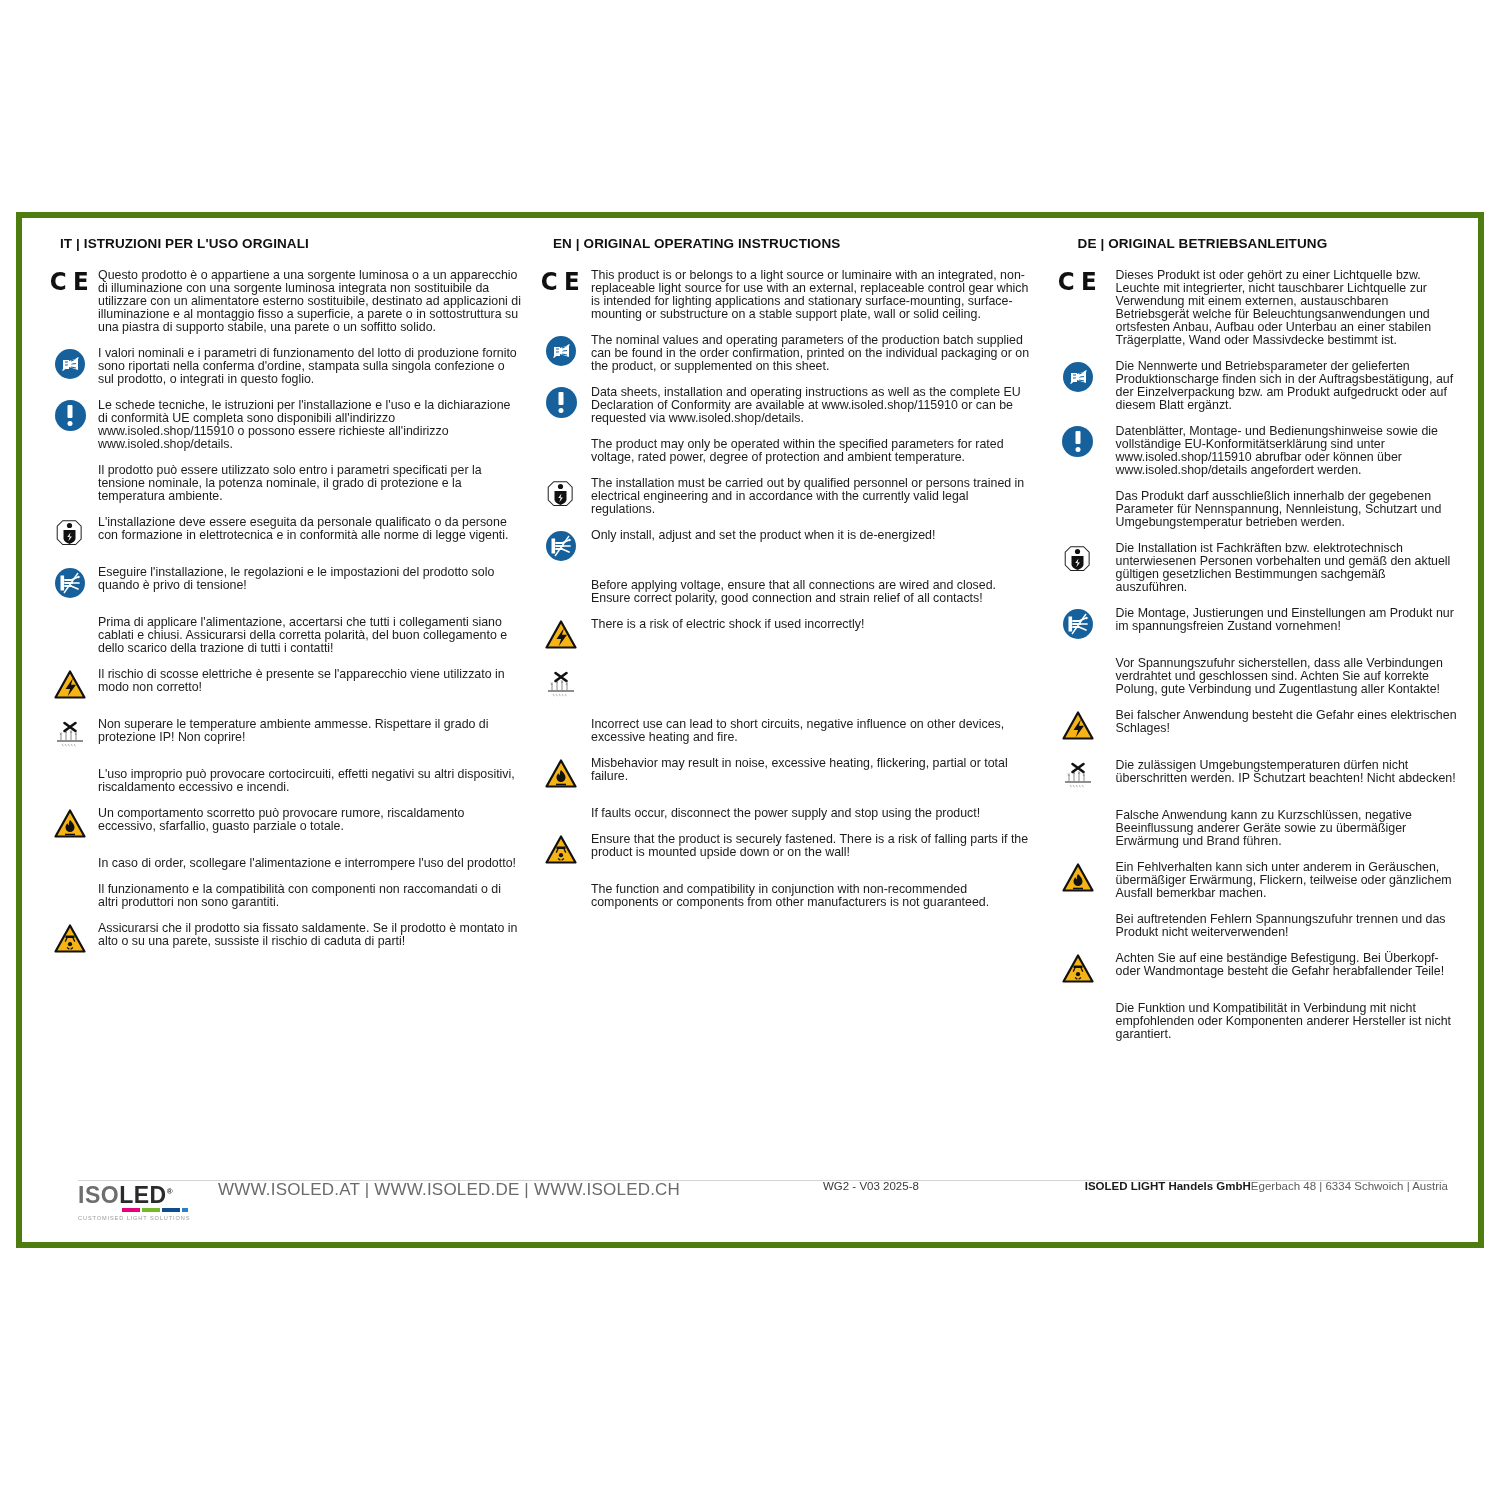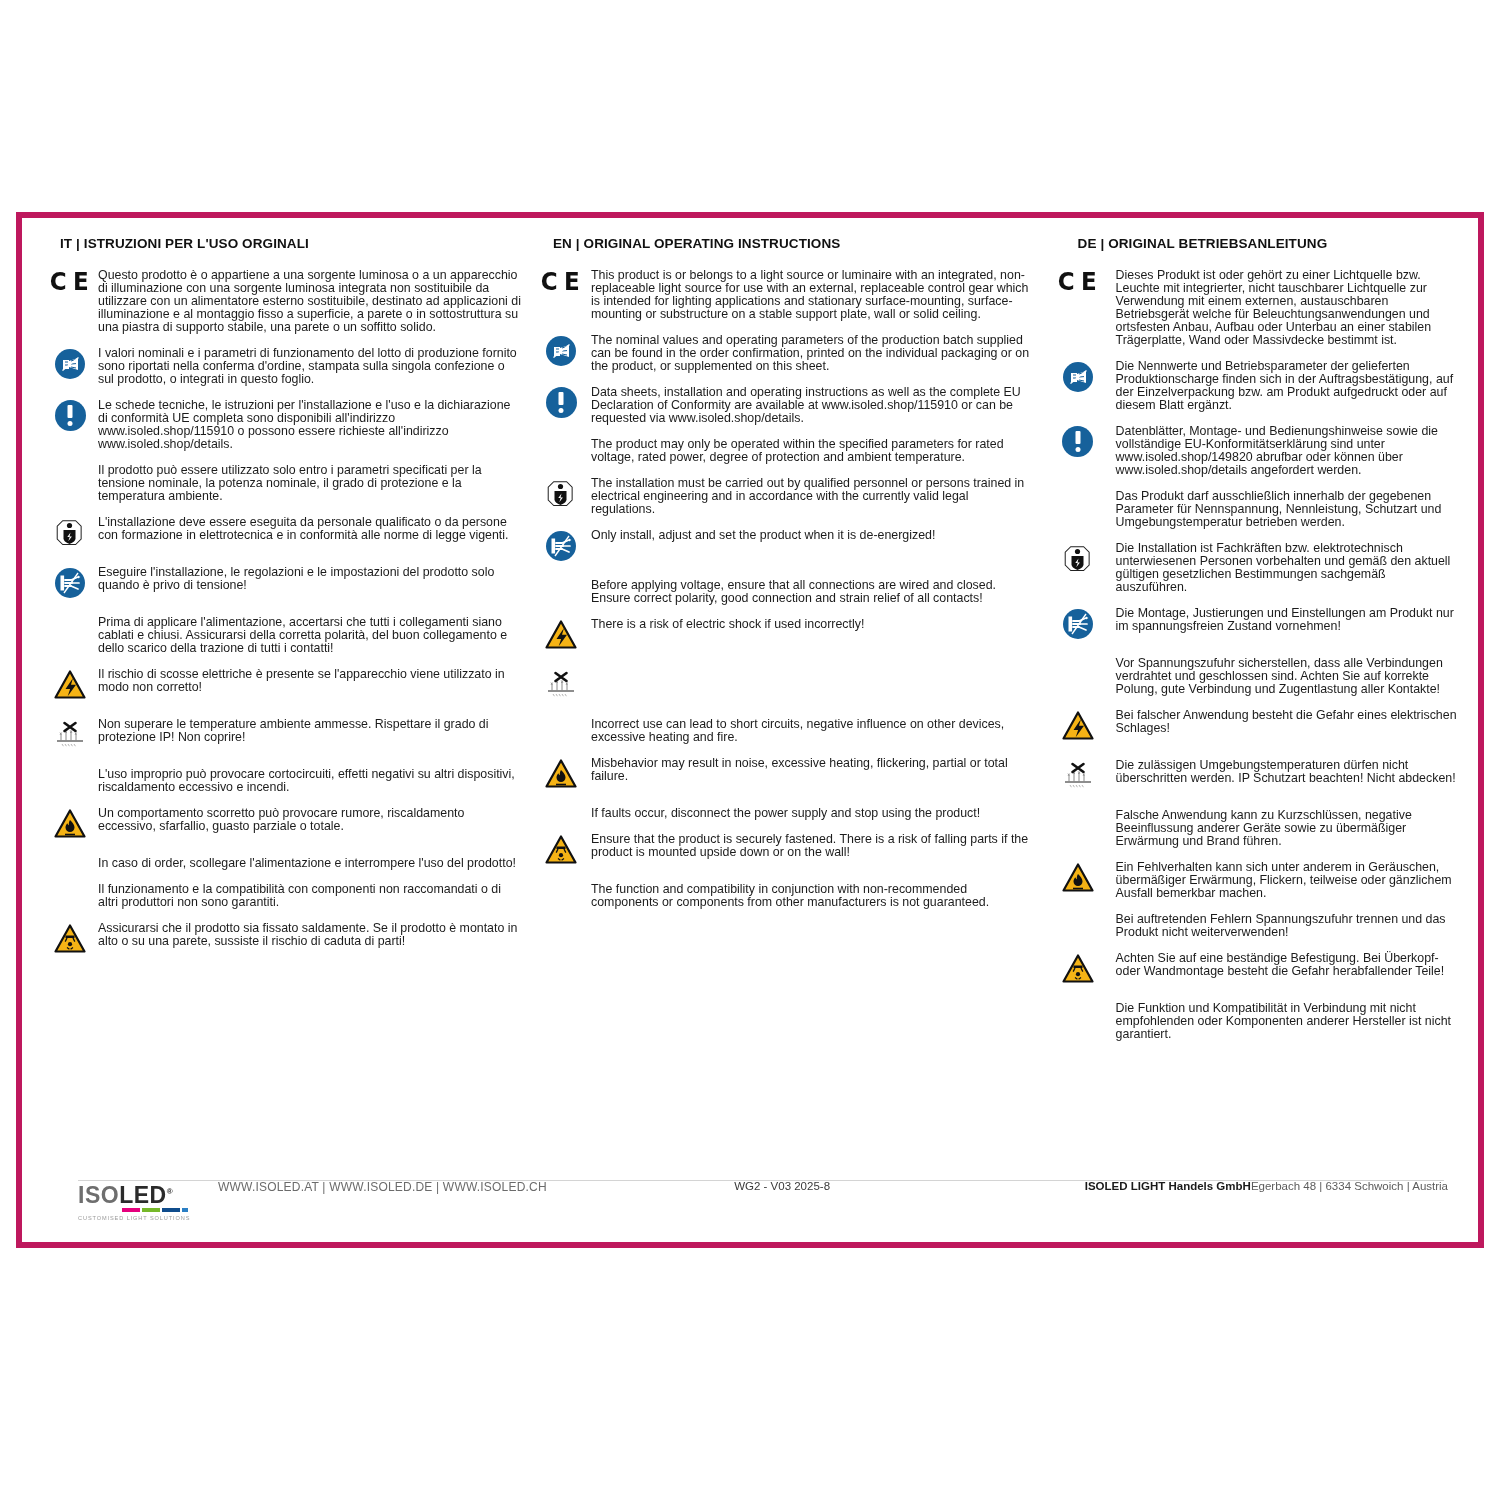--- a/index.html
+++ b/index.html
@@ -14,21 +14,21 @@
     color: #1a1a1a;
     overflow: hidden;
   }
 
   .sheet {
     position: absolute;
     left: 16px;
     top: 212px;
     width: 1468px;
     height: 1036px;
-    border: 6px solid #be185d;
+    border: 6px solid #4d7c0f;
     background: #ffffff;
     box-sizing: border-box;
   }
 
   .columns {
     display: flex;
     padding: 18px 20px 0 20px;
     box-sizing: border-box;
     height: 1000px;
   }
@@ -170,21 +170,21 @@
   .bar-blue { background: #0f4c8c; }
   .bar-blue2 { background: #2b7fc4; flex: 0 0 6px !important; }
   .logo-tag {
     font-size: 5.6px;
     letter-spacing: 0.9px;
     color: #9a9a9a;
     margin-top: 3px;
     white-space: nowrap;
   }
   .footer-urls {
-    font-size: 12px;
+    font-size: 17px;
     color: #6b6b6b;
     letter-spacing: 0.2px;
     white-space: nowrap;
   }
   .footer-rev {
     font-size: 11.5px;
     color: #3a3a3a;
     white-space: nowrap;
     margin-left: auto;
     margin-right: auto;
@@ -493,21 +493,21 @@
             </div>
             <div class="txt">Die Nennwerte und Betriebsparameter der gelieferten Produktionscharge finden sich in der Auftragsbestätigung, auf der Einzelverpackung bzw. am Produkt aufgedruckt oder auf diesem Blatt ergänzt.</div>
           </div>
           <div class="block">
             <div class="icon-cell">
               <span class="blue-circle">
                 <span class="excl-bar"></span>
                 <span class="excl-dot"></span>
               </span>
             </div>
-            <div class="txt">Datenblätter, Montage- und Bedienungshinweise sowie die vollständige EU-Konformitätserklärung sind unter www.isoled.shop/149820 abrufbar oder können über www.isoled.shop/details angefordert werden.</div>
+            <div class="txt">Datenblätter, Montage- und Bedienungshinweise sowie die vollständige EU-Konformitätserklärung sind unter www.isoled.shop/115910 abrufbar oder können über www.isoled.shop/details angefordert werden.</div>
           </div>
           <div class="block">
             <div class="icon-cell">
               <span class="ico" style="display: block; width: 1px;"></span>
             </div>
             <div class="txt">Das Produkt darf ausschließlich innerhalb der gegebenen Parameter für Nennspannung, Nennleistung, Schutzart und Umgebungstemperatur betrieben werden.</div>
           </div>
           <div class="block">
             <div class="icon-cell">
               <span class="ico"><svg viewBox="0 0 32 32" width="32" height="32">

